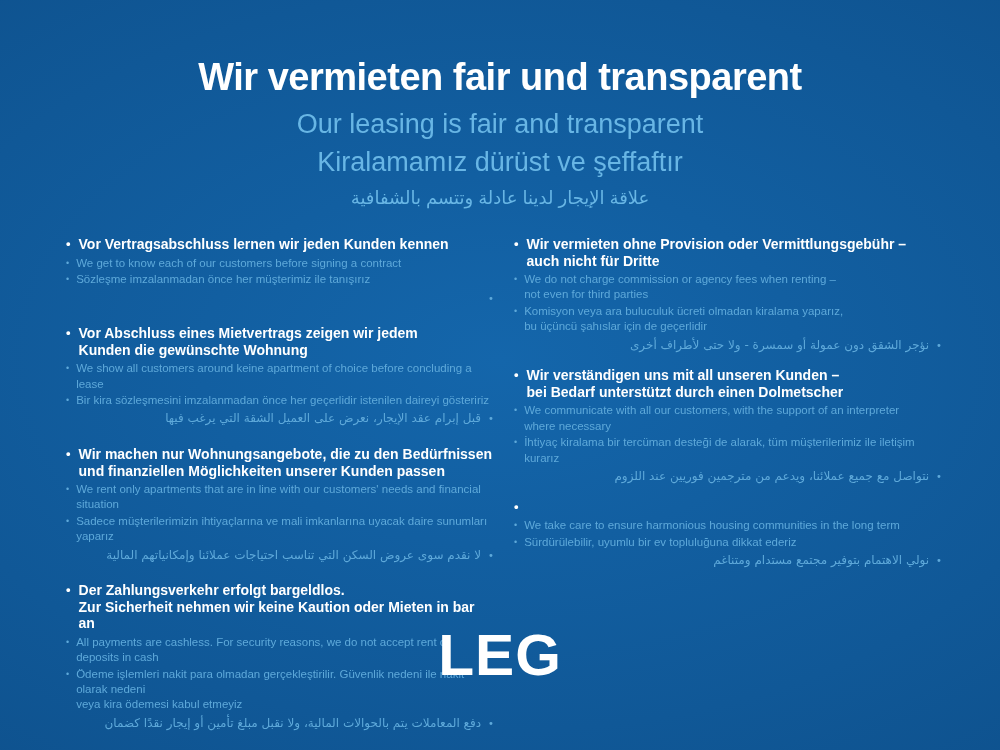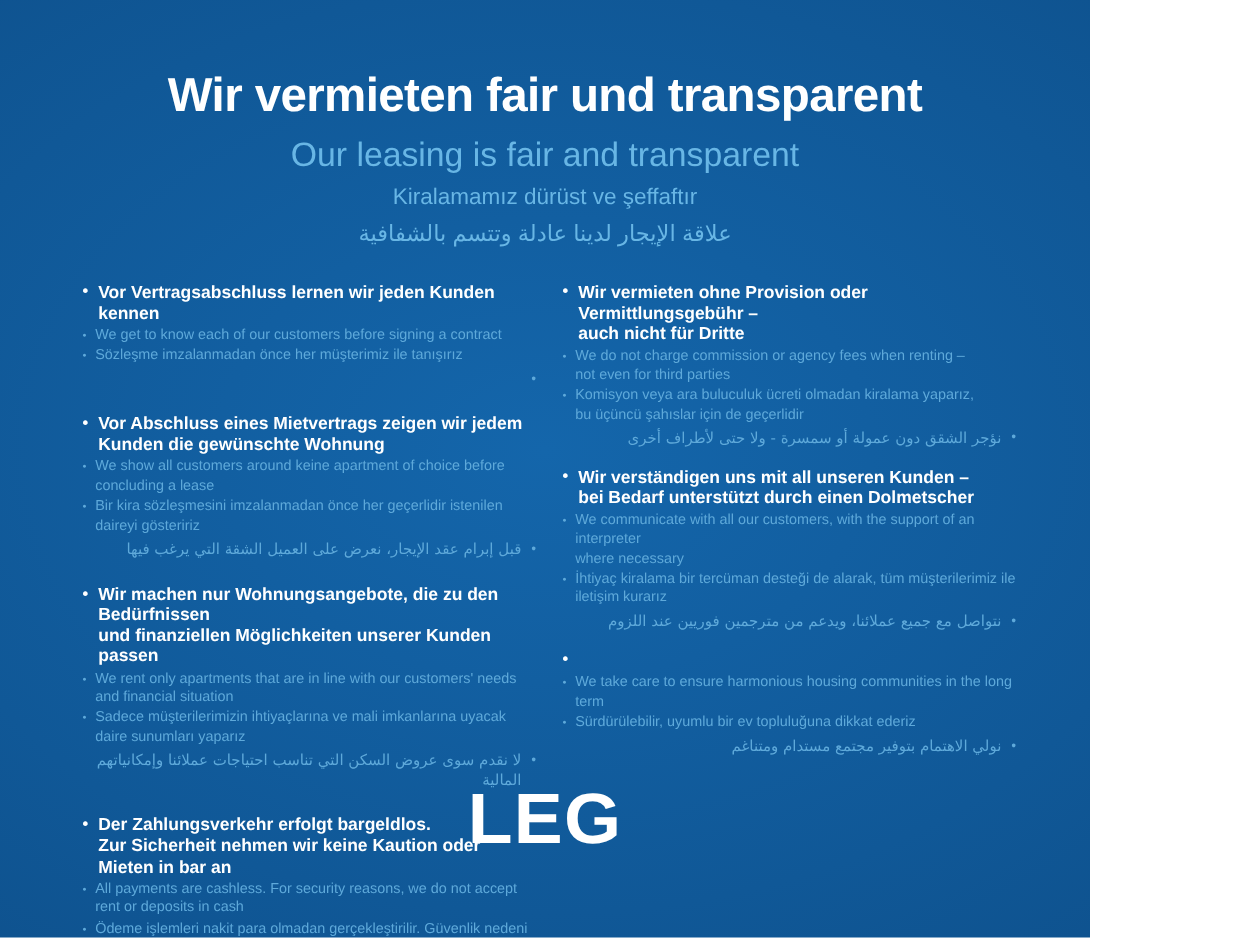--- a/index.html
+++ b/index.html
@@ -3,34 +3,34 @@
 <meta charset="utf-8">
 <style>
   html, body { margin: 0; padding: 0; }
   body {
     width: 1000px; height: 750px;
     font-family: "Liberation Sans", "DejaVu Sans", sans-serif;
     -webkit-font-smoothing: antialiased;
   }
   .poster {
     position: relative;
-    width: 872px; height: 750px;
+    width: 1000px; height: 750px;
     overflow: hidden;
     background: radial-gradient(115% 95% at 50% 48%, #1466ab 0%, #105897 52%, #0c4a83 100%);
   }
   
   .header { text-align: center; padding-top: 56px; }
   .title-de {
     color: #ffffff; font-size: 38px; font-weight: 700; letter-spacing: -0.5px;
   }
   .title-sub {
     color: #68b6e5; font-weight: 400;
   }
   .title-en { font-size: 27px; margin-top: 10px; }
-  .title-tr { font-size: 18px; margin-top: 7px; }
+  .title-tr { font-size: 27px; margin-top: 7px; }
   .title-ar { font-size: 18px; margin-top: 9px; direction: rtl; }
   
   .columns {
     display: flex; gap: 20px;
     padding: 27px 58px 0 66px;
   }
   .col { flex: 1 1 0; min-width: 0; }
   .block { margin-bottom: 19px; }
   .col-right .block { margin-bottom: 14px; }
   .line { display: flex; }

